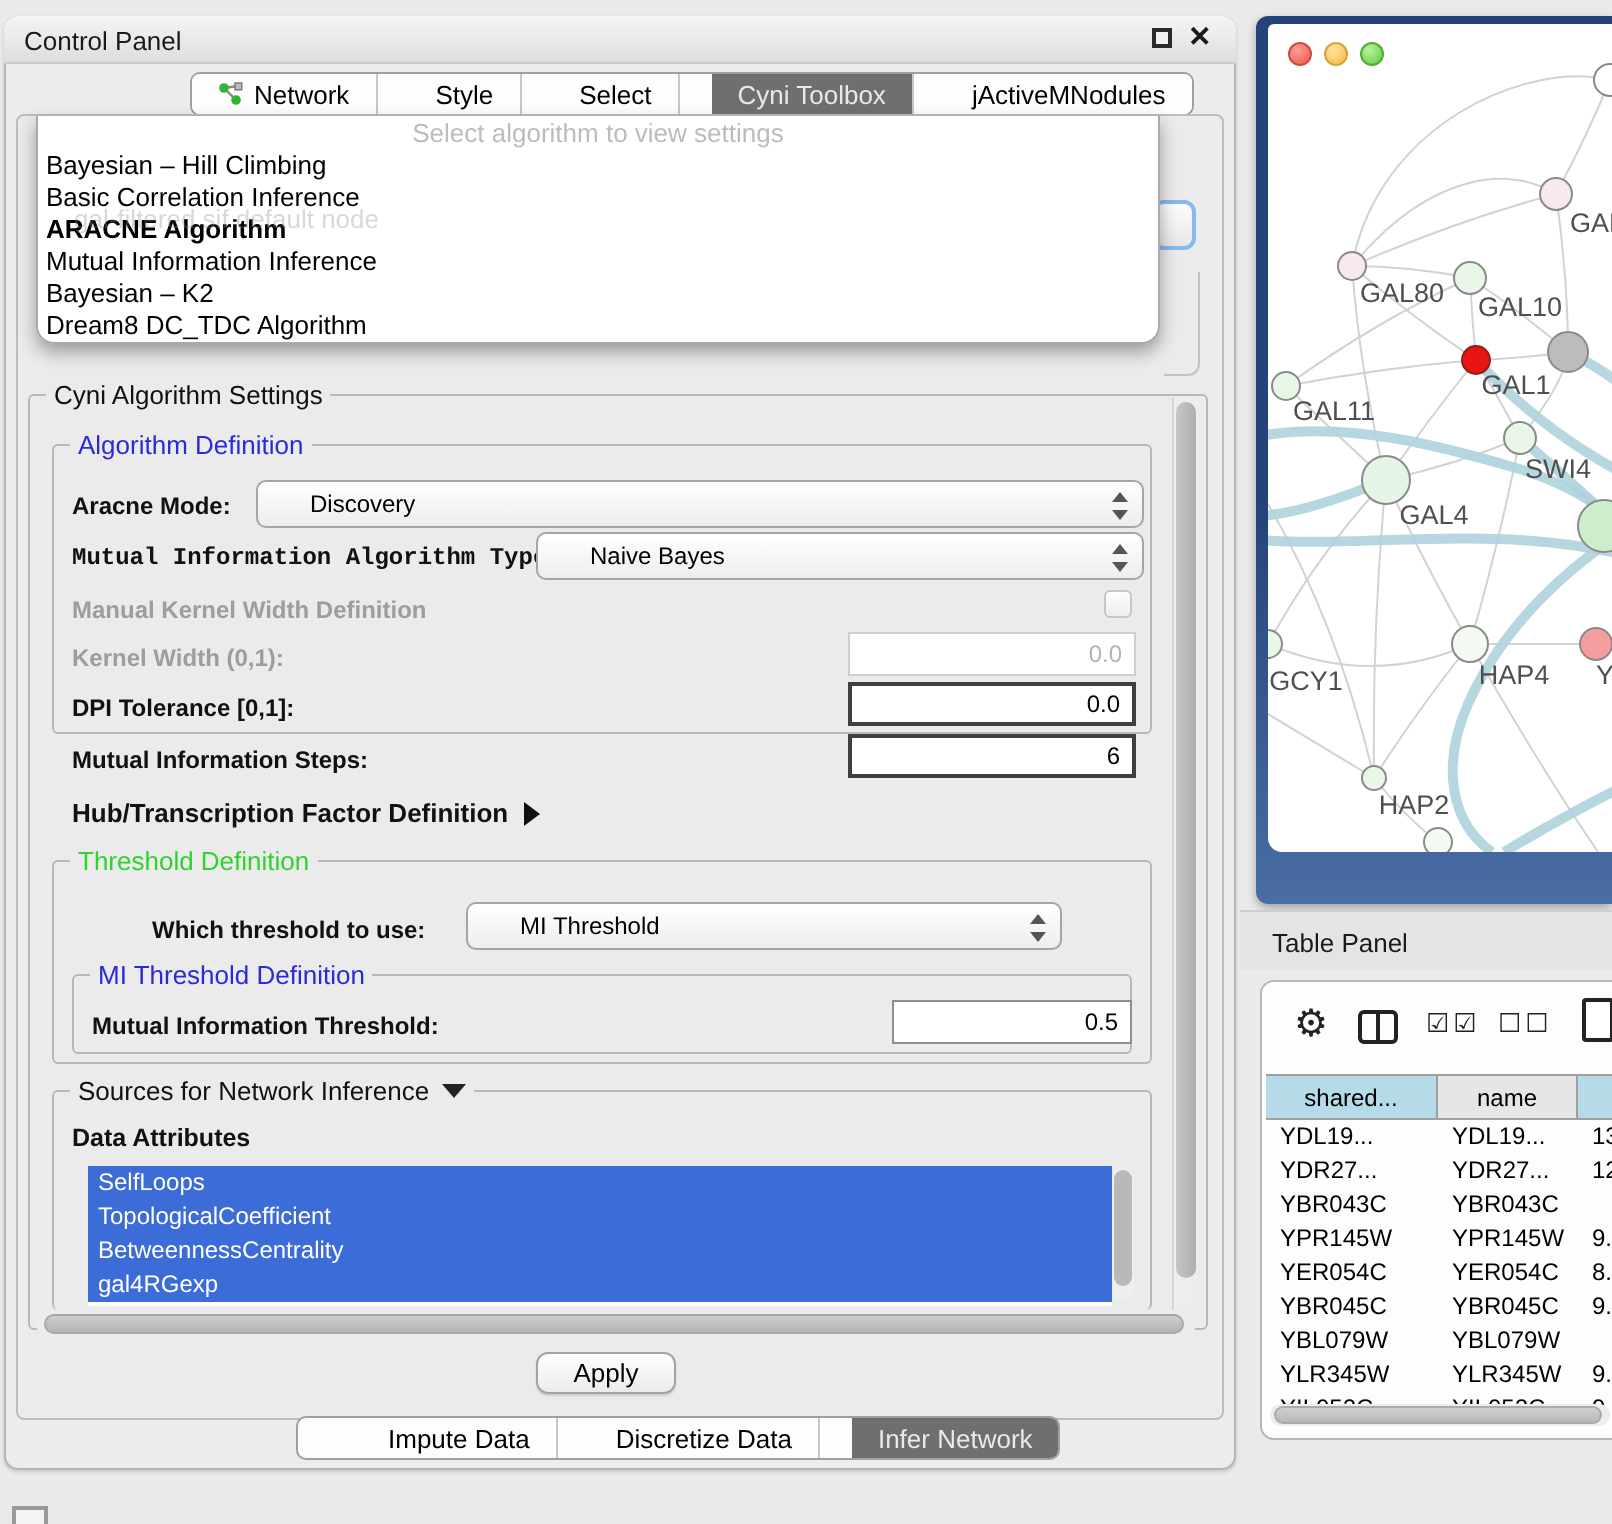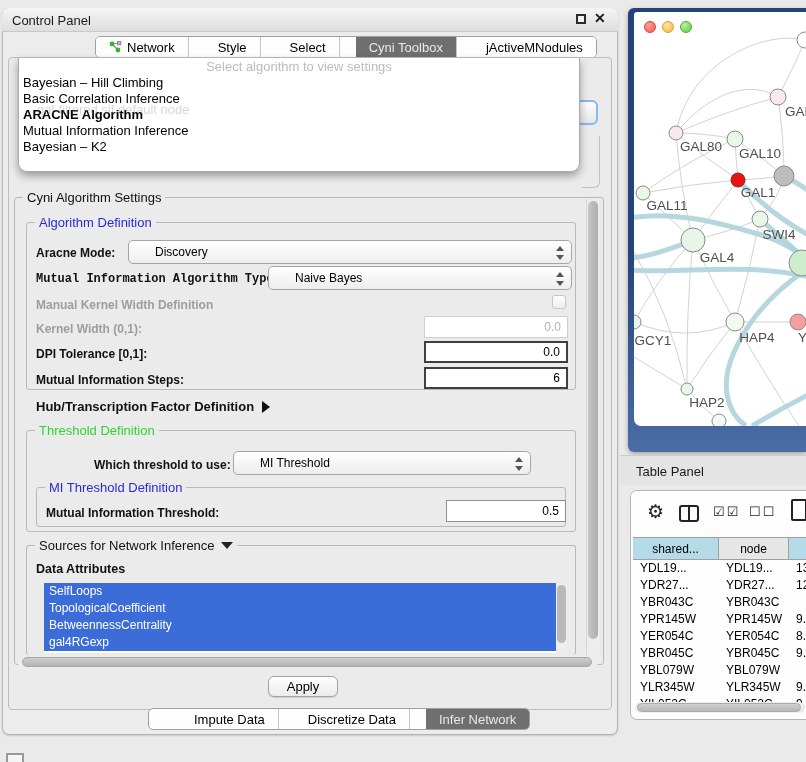--- a/index.html
+++ b/index.html
@@ -179,28 +179,29 @@
 <div class="abs" id="combo-fragment"></div>
 <div class="abs" id="groupbox-fragment"></div>
 
 <div class="abs" id="algo-dropdown">
   <div id="dd-placeholder">Select algorithm to view settings</div>
 <div class="dd-item">Bayesian – Hill Climbing</div>
     <div class="dd-item">Basic Correlation Inference</div>
     <div class="dd-item bold">ARACNE Algorithm</div>
     <div class="dd-item">Mutual Information Inference</div>
     <div class="dd-item">Bayesian – K2</div>
+    <div class="dd-item">Dream8 DC_TDC Algorithm</div>
   </div>
 <div class="abs" id="ghost-combo-text">gal-filtered sif default node</div>
 
 <div class="groupbox" style="left:14px;top:197px;width:590px;height:468px;">
   <span class="gb-label">Cyni Algorithm Settings</span>
 </div>
 
-<div class="groupbox" style="left:26px;top:222px;width:550px;height:168px;">
+<div class="groupbox" style="left:26px;top:222px;width:550px;height:145px;">
   <span class="gb-label blue">Algorithm Definition</span>
 </div>
 
 <div class="lbl" style="left:36px;top:246px;">Aracne Mode:</div>
 <div class="combo" style="left:128px;top:240px;width:444px;">
   <span>Discovery</span>
   <span class="spin">
       <i class="up"></i>
       <i class="dn"></i>
     </span>
@@ -227,21 +228,21 @@
 <div class="lbl" style="left:36px;top:373px;">Mutual Information Steps:</div>
 <div class="field focus" style="left:424px;top:367px;width:144px;">6</div>
 
 <div class="lbl" style="left:36px;top:399px;font-size:13px;">
   <span>Hub/Transcription Factor Definition</span><span class="tri-right"></span>
 </div>
 
 <div class="groupbox" style="left:26px;top:430px;width:550px;height:102px;">
   <span class="gb-label green">Threshold Definition</span>
 </div>
-<div class="lbl" style="left:94px;top:458px;">Which threshold to use:</div>
+<div class="lbl" style="left:76px;top:458px;">Which threshold to use:</div>
 <div class="combo" style="left:233px;top:451px;width:298px;">
   <span>MI Threshold</span>
   <span class="spin">
       <i class="up"></i>
       <i class="dn"></i>
     </span>
 </div>
 <div class="groupbox" style="left:36px;top:487px;width:530px;height:40px;">
   <span class="gb-label blue">MI Threshold Definition</span>
 </div>
@@ -364,21 +365,21 @@
     <div id="split-ico">
         <i></i>
       </div>
     <div class="cb-pair" id="checked-pair">☑☑</div>
     <div class="cb-pair" id="unchecked-pair">☐☐</div>
     <div id="doc-ico"></div>
   </div>
   <div id="grid">
       <div class="hrow">
         <div class="hcell c0 hl">shared...</div>
-        <div class="hcell c1">node</div>
+        <div class="hcell c1">name</div>
         <div class="hcell c2 hl">A</div>
       </div>
       <div class="trow">
         <div class="tcell c0">YDL19...</div>
         <div class="tcell c1">YDL19...</div>
         <div class="tcell c2">13</div>
       </div>
       <div class="trow">
         <div class="tcell c0">YDR27...</div>
         <div class="tcell c1">YDR27...</div>

